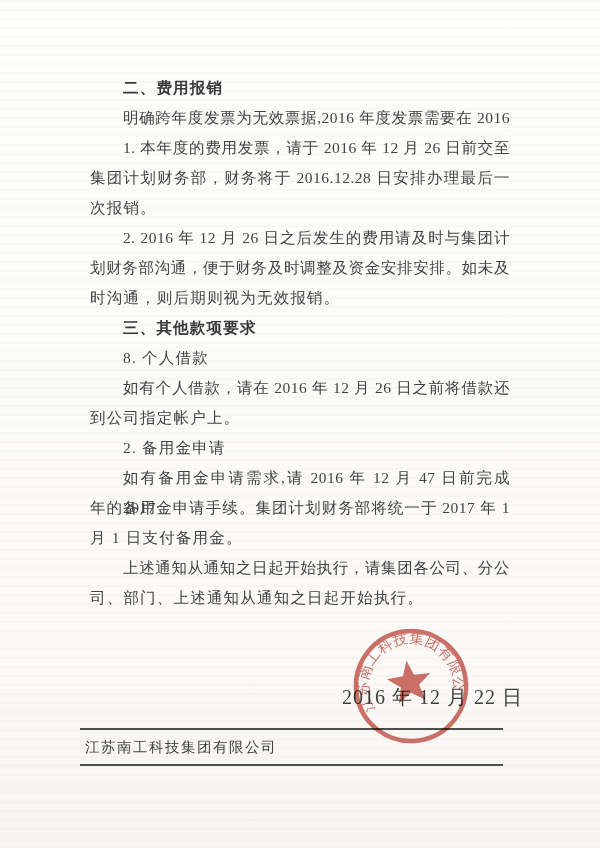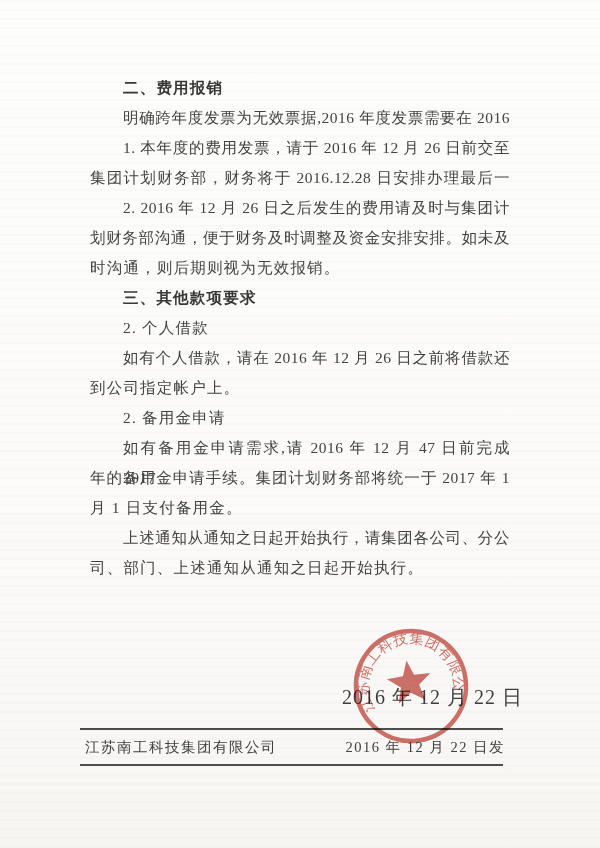--- a/index.html
+++ b/index.html
@@ -83,42 +83,42 @@
 </head>
 <body>
 
 <div class="page">
 
   <div class="doc-body" id="doc-lines">
       <div class="line indent bold">二、费用报销</div>
       <div class="line indent justify">明确跨年度发票为无效票据,2016 年度发票需要在 2016</div>
       <div class="line indent justify">1. 本年度的费用发票，请于 2016 年 12 月 26 日前交至</div>
       <div class="line justify">集团计划财务部，财务将于 2016.12.28 日安排办理最后一</div>
+      <div class="line">次报销。</div>
       <div class="line indent justify">2. 2016 年 12 月 26 日之后发生的费用请及时与集团计</div>
       <div class="line justify">划财务部沟通，便于财务及时调整及资金安排安排。如未及</div>
       <div class="line">时沟通，则后期则视为无效报销。</div>
       <div class="line indent bold">三、其他款项要求</div>
-      <div class="line indent">2. 个人借款</div>
+      <div class="line indent">8. 个人借款</div>
       <div class="line indent justify">如有个人借款，请在 2016 年 12 月 26 日之前将借款还</div>
       <div class="line">到公司指定帐户上。</div>
       <div class="line indent">2. 备用金申请</div>
       <div class="line indent justify">如有备用金申请需求,请 2016 年 12 月 47 日前完成 2017</div>
       <div class="line justify">年的备用金申请手续。集团计划财务部将统一于 2017 年 1</div>
       <div class="line">月 1 日支付备用金。</div>
       <div class="line indent justify">上述通知从通知之日起开始执行，请集团各公司、分公</div>
       <div class="line">司、部门、上述通知从通知之日起开始执行。</div>
     </div>
 
   <div class="sign-date">2016 年 12 月 22 日</div>
 
   <div class="footer-rule top"></div>
 
   <div class="footer-row">
     <span>江苏南工科技集团有限公司</span>
-    <span>2016 年 12 月 22 日发</span>
   </div>
 
   <div class="footer-rule bottom"></div>
 
   <div class="seal">
     <svg width="120" height="120" viewBox="0 0 120 120">
       <defs>
         <path id="sealArc" d="M 21 78.2 A 43 43 0 1 1 99 78.2" fill="none"></path>
       </defs>
       <circle cx="60" cy="60" r="55" fill="none" stroke="currentColor" stroke-width="4.5"></circle>

